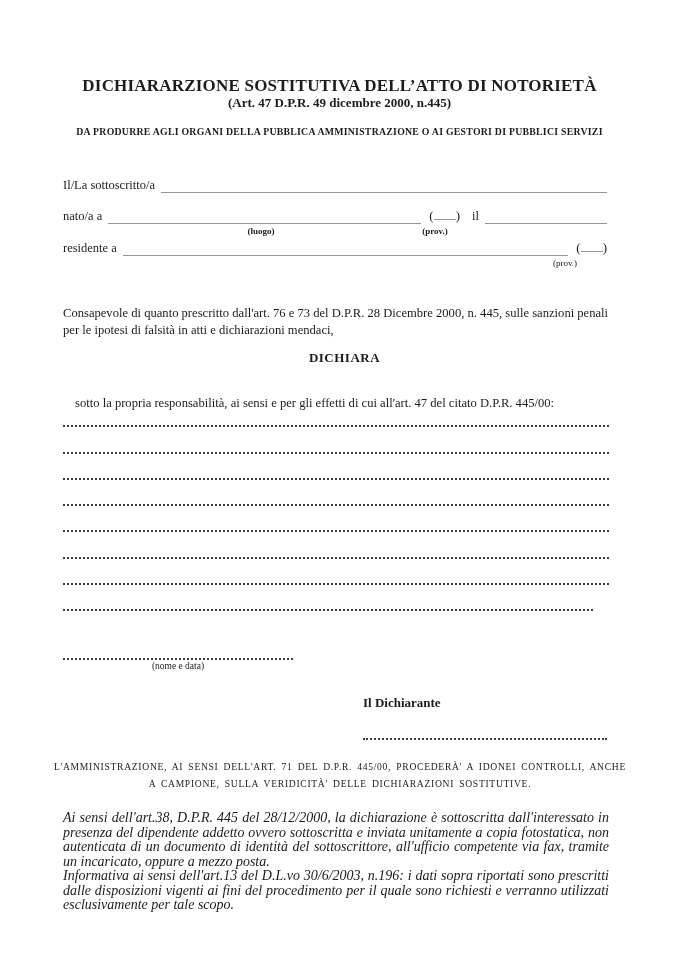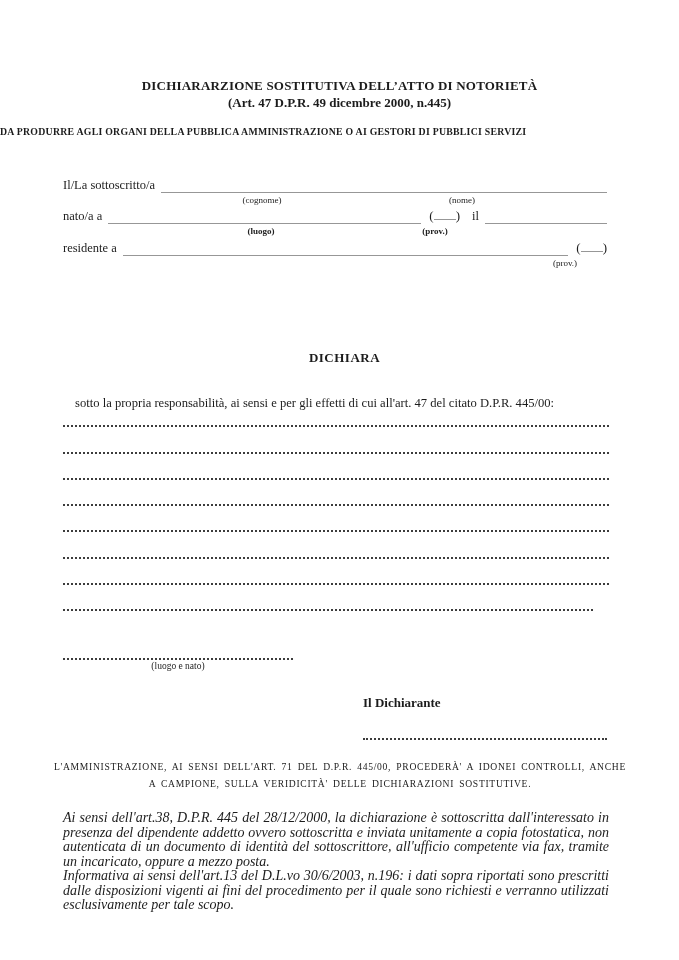--- a/index.html
+++ b/index.html
@@ -8,30 +8,30 @@
     width:679px;height:960px;
     background:#ffffff;
     font-family:"Liberation Serif","DejaVu Serif",serif;
     color:#1c1c1c;
     overflow:hidden;
   }
   .abs{position:absolute;}
   
   .title{
     left:0;top:77px;width:679px;
-    text-align:center;font-weight:bold;font-size:13px;line-height:17px;
+    text-align:center;font-weight:bold;font-size:17px;line-height:17px;
     letter-spacing:.2px;
   }
   .lawref{
     left:0;top:95px;width:679px;
     text-align:center;font-weight:bold;font-size:13px;
   }
   .subtitle{
     left:0;top:126px;width:679px;
-    font-weight:bold;font-size:9.8px;letter-spacing:.25px;
+    text-align:center;font-weight:bold;font-size:9.8px;letter-spacing:.25px;
   }
   
   .frow{display:flex;align-items:flex-end;left:63px;width:544px;font-size:12.5px;}
   .flabel{white-space:nowrap;}
   .fline{border-bottom:1px solid #979797;height:14px;display:inline-block;}
   .grow{flex:1 1 auto;}
   .pgroup{white-space:nowrap;font-size:13px;}
   .pline{display:inline-block;width:22px;height:12px;border-bottom:1px solid #979797;}
   .hintband{left:63px;width:544px;height:12px;font-size:9px;color:#222;}
   .hint{position:absolute;transform:translateX(-50%);white-space:nowrap;}
@@ -63,24 +63,20 @@
 <div class="page">
 
   <div class="abs title">DICHIARARZIONE SOSTITUTIVA DELL’ATTO DI NOTORIETÀ</div>
   <div class="abs lawref">(Art. 47 D.P.R. 49 dicembre 2000, n.445)</div>
   <div class="abs subtitle">DA PRODURRE AGLI ORGANI DELLA PUBBLICA AMMINISTRAZIONE O AI GESTORI DI PUBBLICI SERVIZI</div>
 
   <div class="abs frow" style="top:171px;height:22px;text-align:center;">
     <span class="flabel">Il/La sottoscritto/a</span>
     <span class="fline grow" style="margin-left:6px;"></span>
   </div>
-  <div class="abs hintband" style="top:195px;">
-    <span class="hint" style="left:199px;">(cognome)</span>
-    <span class="hint" style="left:399px;">(nome)</span>
-  </div>
 
   <div class="abs frow" style="top:202px;height:22px;">
     <span class="flabel">nato/a a</span>
     <span class="fline grow" style="margin-left:6px;"></span>
     <span class="pgroup" style="margin-left:8px;"><span>(</span><span class="pline"></span><span>)</span></span>
     <span class="flabel" style="margin-left:12px;">il</span>
     <span class="fline" style="width:122px;margin-left:6px;"></span>
   </div>
   <div class="abs hintband" style="top:226px;font-weight:bold;">
     <span class="hint" style="left:198px;">(luogo)</span>
@@ -90,38 +86,39 @@
   <div class="abs frow" style="top:234px;height:22px;">
     <span class="flabel">residente a</span>
     <span class="fline grow" style="margin-left:6px;"></span>
     <span class="pgroup" style="margin-left:8px;"><span>(</span><span class="pline"></span><span>)</span></span>
   </div>
   <div class="abs hintband" style="top:258px;">
     <span class="hint" style="left:502px;">(prov.)</span>
   </div>
 
 
+  <div class="abs para" style="top:305px;">Consapevole di quanto prescritto dall'art. 76 e 73 del D.P.R. 28 Dicembre 2000, n. 445, sulle sanzioni penali per le ipotesi di falsità in atti e dichiarazioni mendaci,</div>
 
   <div class="abs declares">DICHIARA</div>
 
   <div class="abs resp" style="top:396px;">sotto la propria responsabilità, ai sensi e per gli effetti di cui all'art. 47 del citato D.P.R. 445/00:</div>
 
   <div class="abs dotarea">
       <div class="dotline"></div>
       <div class="dotline"></div>
       <div class="dotline"></div>
       <div class="dotline"></div>
       <div class="dotline"></div>
       <div class="dotline"></div>
       <div class="dotline"></div>
       <div class="dotline last"></div>
     </div>
 
   <div class="abs pdline"></div>
-  <div class="abs pdhint">(luogo e nato)</div>
+  <div class="abs pdhint">(nome e data)</div>
 
   <div class="abs declarant">Il Dichiarante</div>
   <div class="abs sigline"></div>
 
   <div class="abs controls">L'AMMINISTRAZIONE, AI SENSI DELL'ART. 71 DEL D.P.R. 445/00, PROCEDERÀ' A IDONEI CONTROLLI, ANCHE A CAMPIONE, SULLA VERIDICITÀ' DELLE DICHIARAZIONI SOSTITUTIVE.</div>
   <div class="abs smallpara sub38">Ai sensi dell'art.38, D.P.R. 445 del 28/12/2000, la dichiarazione è sottoscritta dall'interessato in presenza del dipendente addetto ovvero sottoscritta e inviata unitamente a copia fotostatica, non autenticata di un documento di identità del sottoscrittore, all'ufficio competente via fax, tramite un incaricato, oppure a mezzo posta.</div>
   <div class="abs smallpara privacy">Informativa ai sensi dell'art.13 del D.L.vo 30/6/2003, n.196: i dati sopra riportati sono prescritti dalle disposizioni vigenti ai fini del procedimento per il quale sono richiesti e verranno utilizzati esclusivamente per tale scopo.</div>
 
 </div>
 

